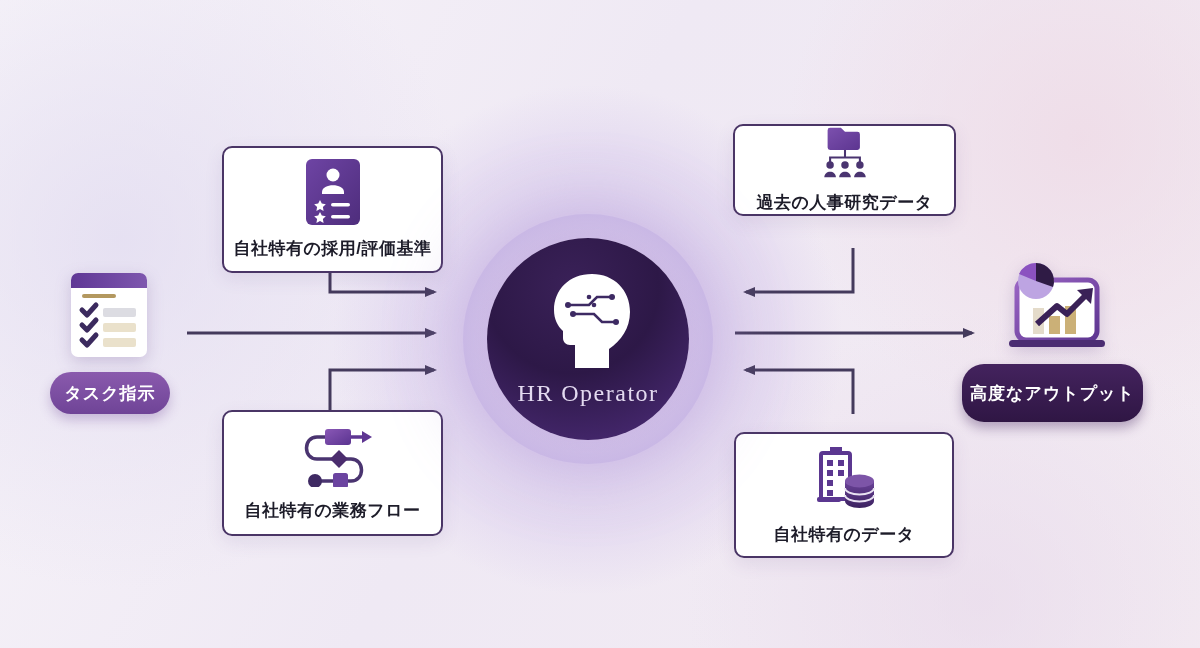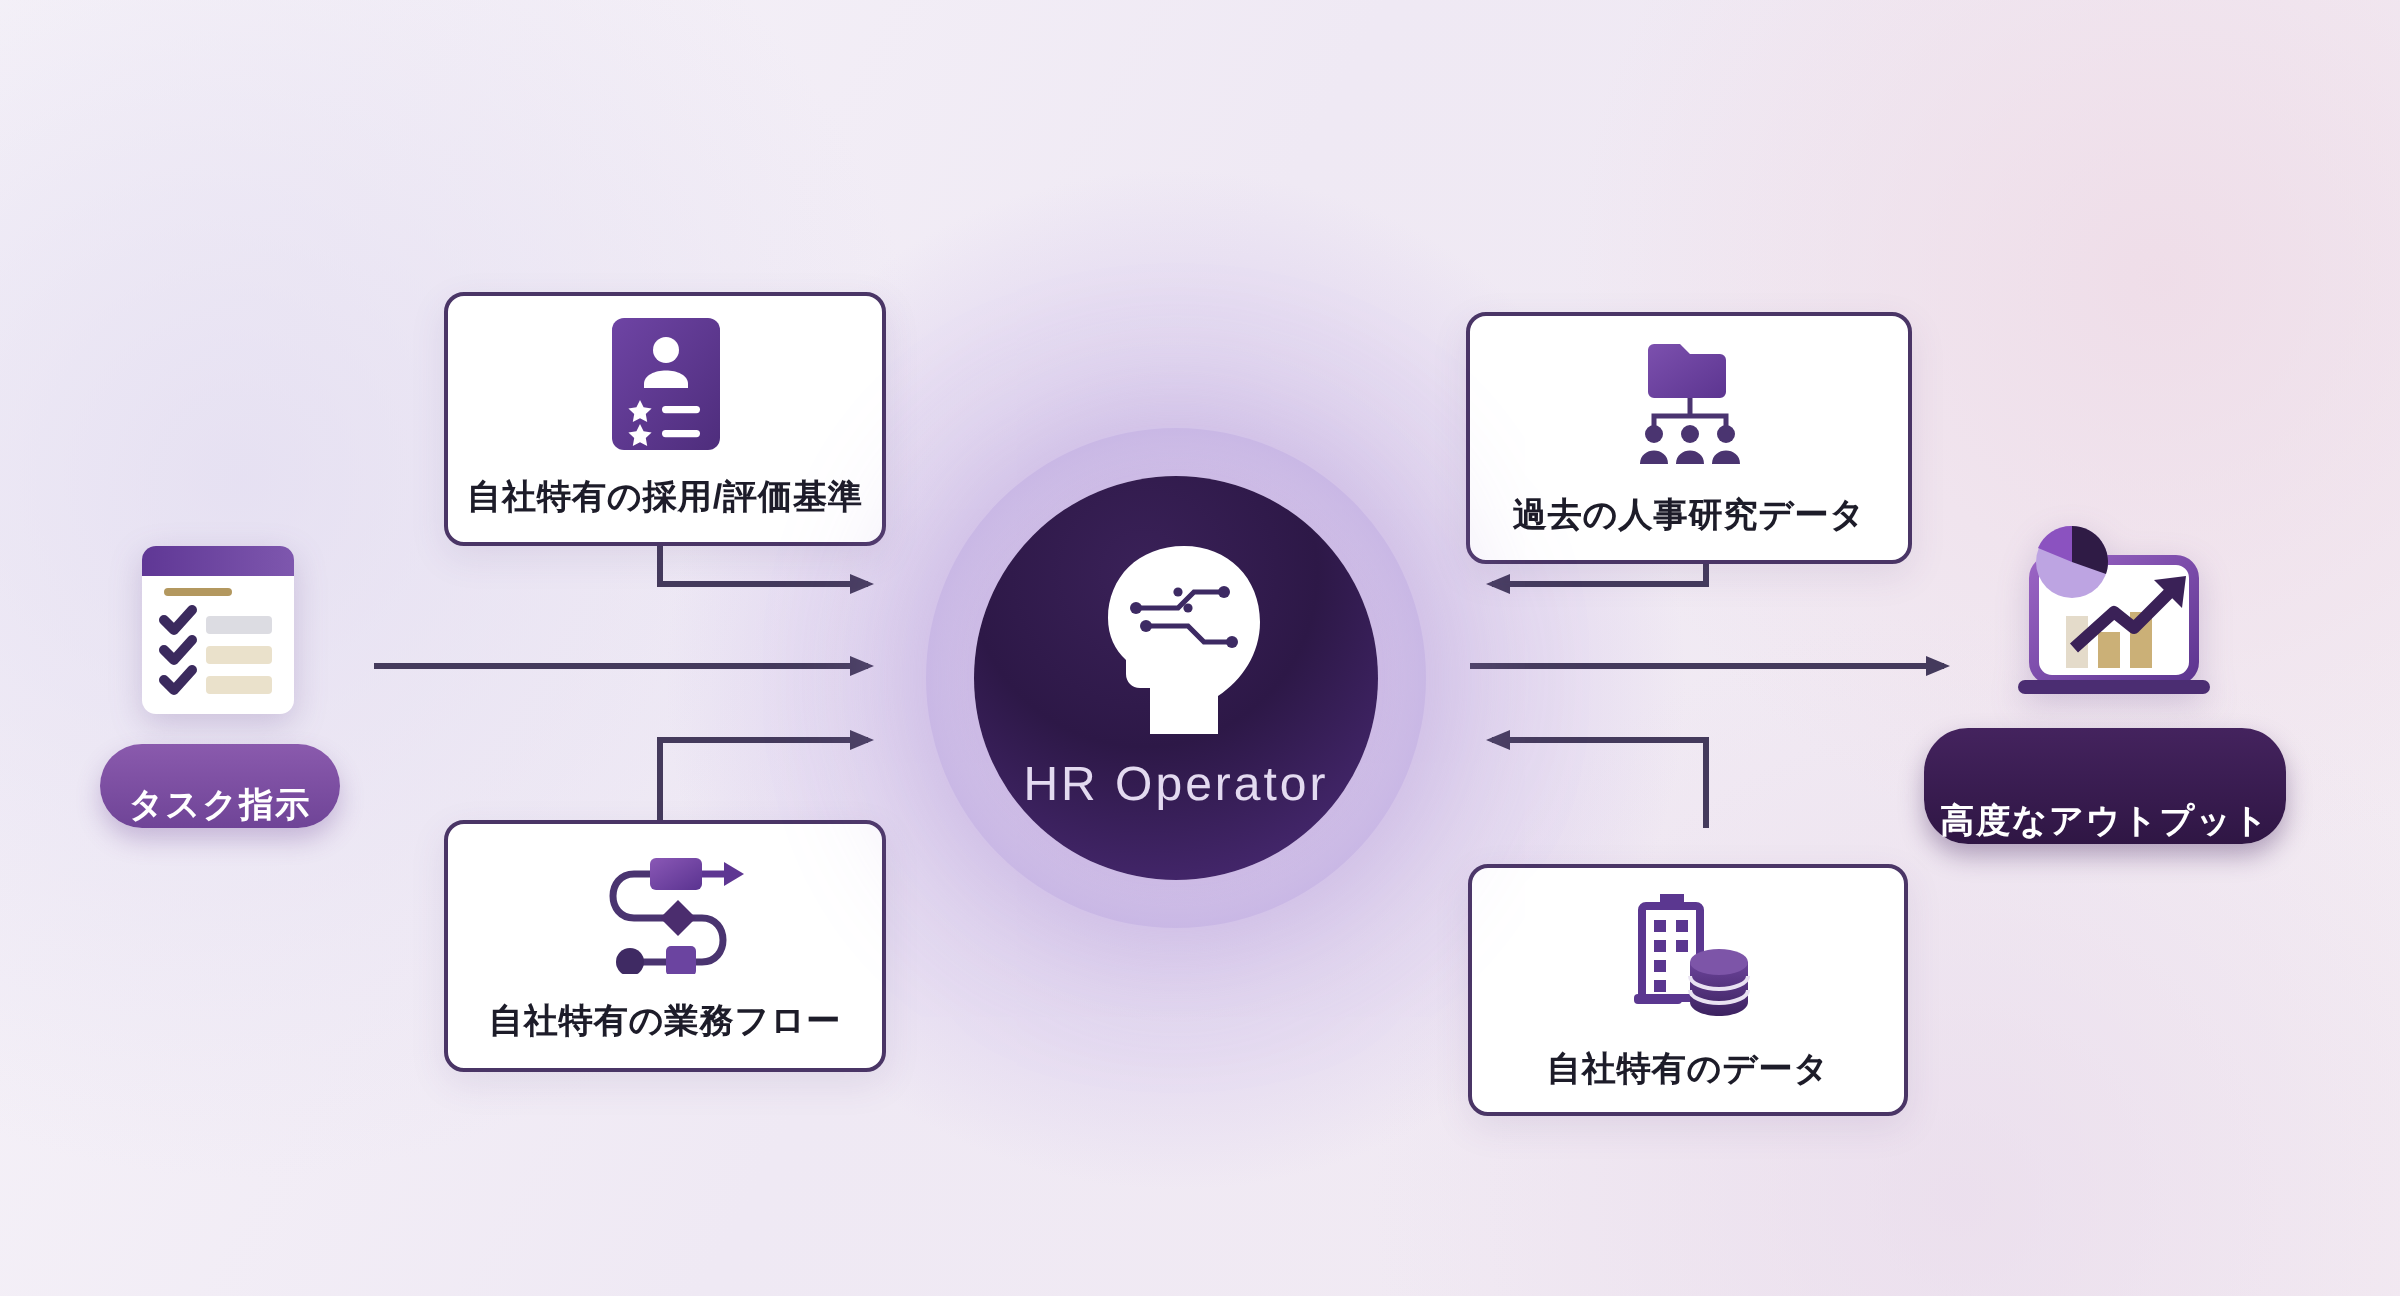--- a/index.html
+++ b/index.html
@@ -29,46 +29,46 @@
     display:flex; flex-direction:column; align-items:center; justify-content:center;
     gap:12px;
     margin-top:18px;
   }
   .node-box .label {
     font-weight:bold; font-size:17px; color:#1d1c29; letter-spacing:.5px;
     white-space:nowrap;
   }
   .box-tl { left:222px; top:128px; width:221px; height:127px; }
   .box-bl { left:222px; top:392px; width:221px; height:126px; }
-  .box-tr { left:733px; top:138px; width:223px; height:126px; }
+  .box-tr { left:733px; top:106px; width:223px; height:92px; }
   .box-br { left:734px; top:414px; width:220px; height:126px;text-align:center; }
 
   
   .hub {
     position:absolute; left:487px; top:238px; width:202px; height:202px;
     border-radius:50%; z-index:3;
     background:radial-gradient(circle at 42% 24%, #3a2158 0%, #2d1847 45%, #4e2d7c 100%);
     box-shadow:0 0 70px 32px rgba(168,140,212,.45);
     display:flex; flex-direction:column; align-items:center; justify-content:center;
   }
   .hub::before {
     content:""; position:absolute; inset:-24px; border-radius:50%; z-index:-1;
     background:radial-gradient(circle, rgba(205,190,232,0) 58%, rgba(198,180,228,.85) 72%, rgba(222,212,242,0) 86%);
   }
   .hub .hub-label {
-    font-family:Liberation Sans, sans-serif;
+    font-family:Liberation Serif, serif;
     font-size:24px; color:#e3daf0; letter-spacing:1.5px; margin-top:10px;
     white-space:nowrap;
   }
 
   
   .task-icon { position:absolute; left:70px; top:272px; z-index:2; filter:drop-shadow(0 5px 8px rgba(90,60,130,.22)); }
   .pill {
     position:absolute; z-index:2; border-radius:22px;
-    display:flex; align-items:flex-end; justify-content:center;
+    display:flex; align-items:center; justify-content:center;
     color:#ffffff; font-weight:bold; font-size:17px; letter-spacing:1px;
     white-space:nowrap;
   }
   .pill-task {
     left:50px; top:372px; width:120px; height:42px;
     background:linear-gradient(180deg,#8a5aad 0%, #6f4497 100%);
     box-shadow:0 6px 12px rgba(110,70,150,.30);
   }
   .pill-output {
     left:962px; top:364px; width:181px; height:58px;

